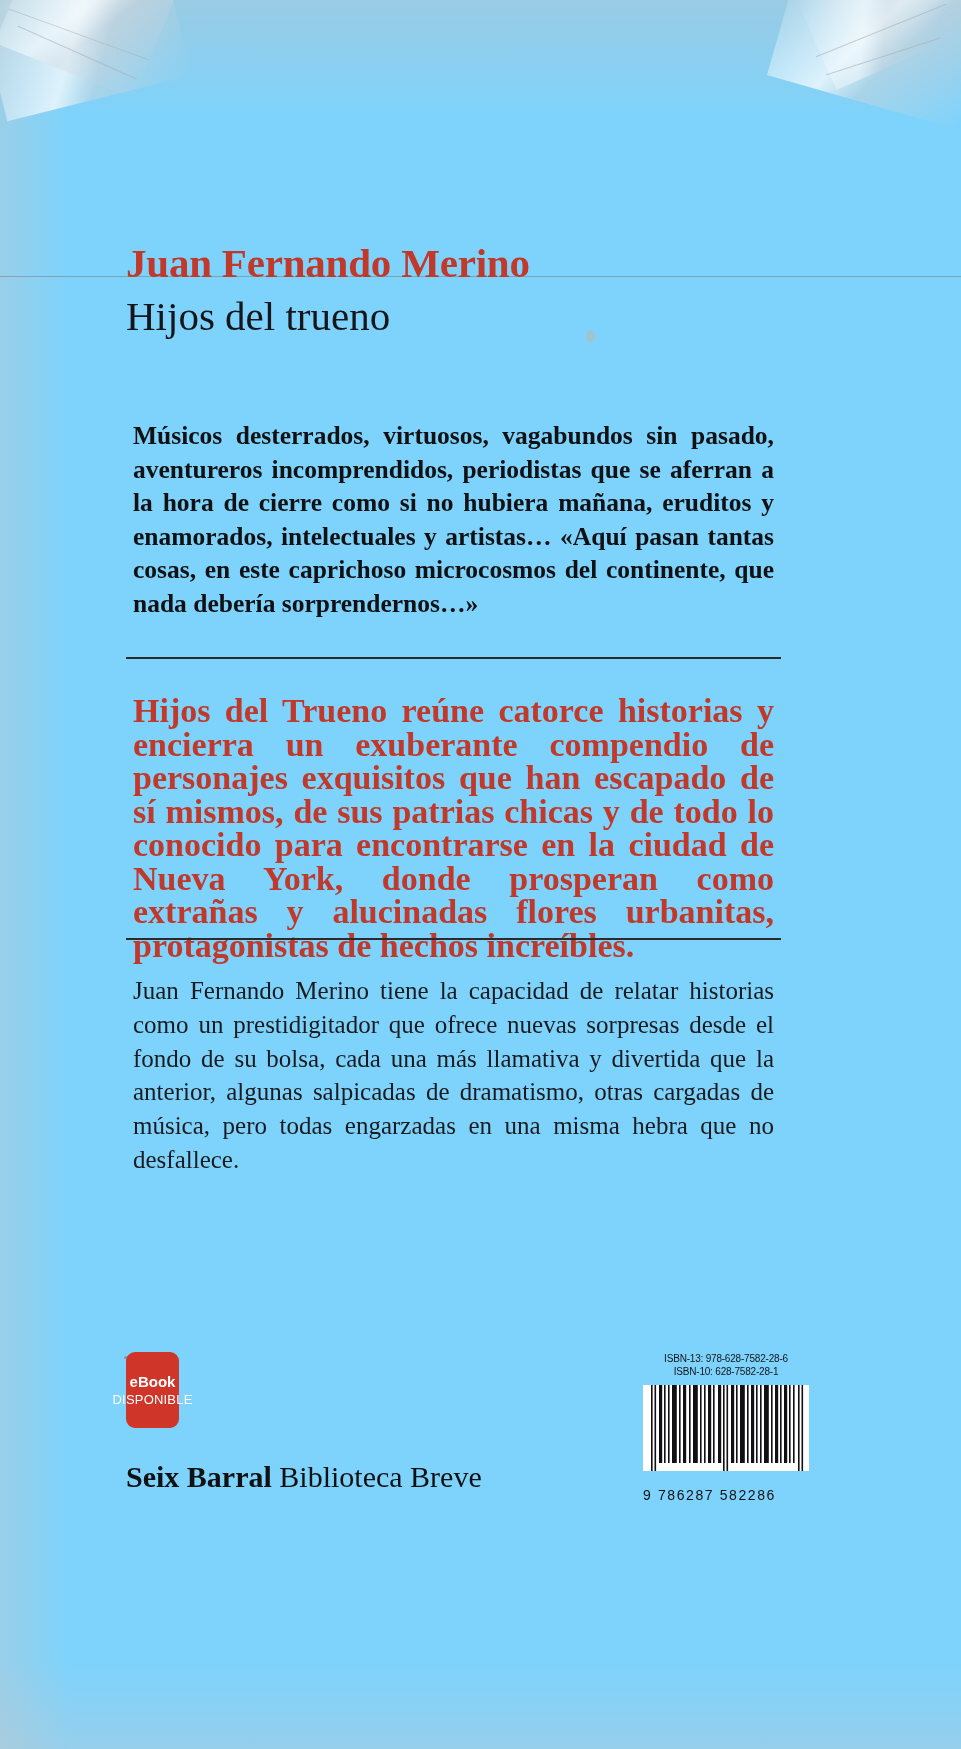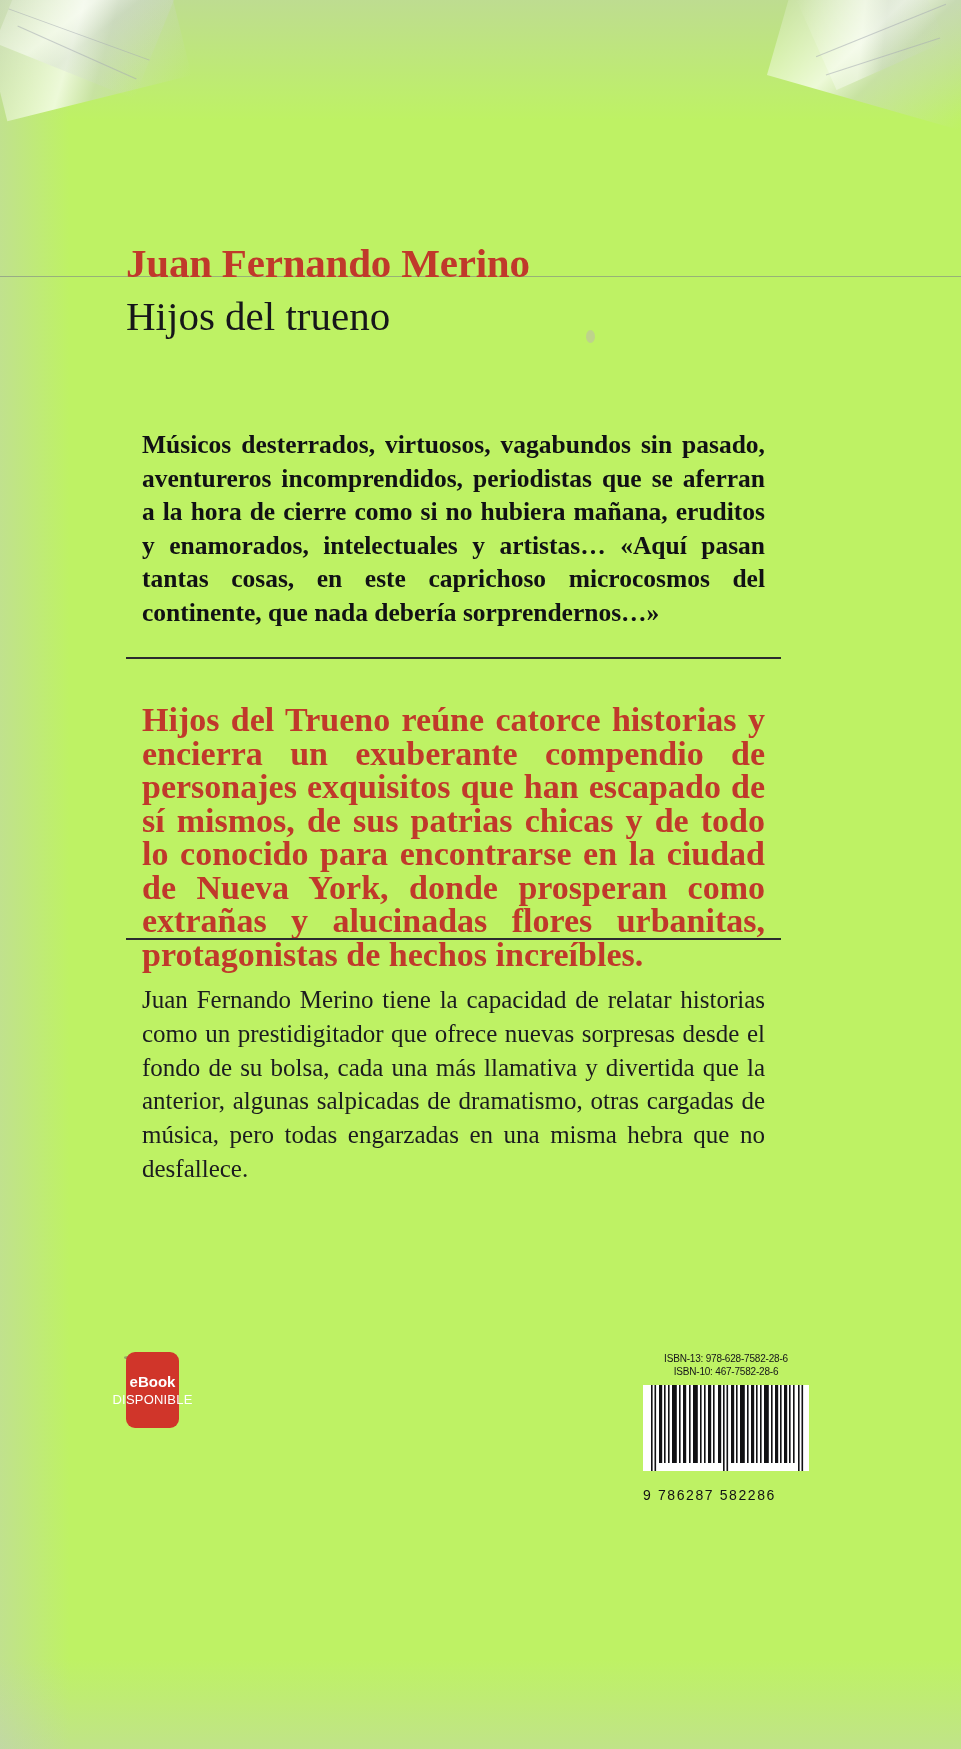--- a/index.html
+++ b/index.html
@@ -8,21 +8,21 @@
     background: #c9c9c9;
   }
   body {
     font-family: "Liberation Serif", serif;
   }
   .page {
     position: relative;
     width: 961px;
     height: 1749px;
     margin: 0 auto;
-    background: #bef264;
+    background: #7dd3fc;
     overflow: hidden;
   }
 
   
   .wrap-sheen {
     position: absolute;
     pointer-events: none;
     background: linear-gradient(120deg, rgba(255,255,255,0.0) 0%, rgba(255,255,255,0.85) 45%, rgba(210,214,218,0.55) 60%, rgba(255,255,255,0.0) 100%);
     opacity: 0.85;
   }
@@ -87,21 +87,21 @@
     top: 296px;
     left: 0;
     white-space: nowrap;
   }
 
   .para {
     position: absolute;
     left: 0;
     width: 655px;
   }
-  .para p { margin: 16px; }
+  .para p { margin: 7px; }
 
   .para-quote {
     top: 412px;
     font-weight: bold;
     color: #111114;
     font-size: 25.5px;
     line-height: 33.5px;
     text-align: justify;
   }
   .para-blurb {
@@ -246,24 +246,28 @@
       <p>Juan Fernando Merino tiene la capacidad de relatar historias como un prestidigitador que ofrece nuevas sorpresas desde el fondo de su bolsa, cada una más llamativa y divertida que la anterior, algunas salpicadas de dramatismo, otras cargadas de música, pero todas engarzadas en una misma hebra que no desfallece.</p>
     </div>
 
   </div>
 
   <div class="ebook-badge">
     <div class="eb-main">eBook</div>
     <div class="eb-sub">DISPONIBLE</div>
   </div>
 
+  <div class="publisher">
+    <span class="pub-strong">Seix Barral</span>
+    <span class="pub-light">Biblioteca Breve</span>
+  </div>
 
   <div class="barcode-block">
     <div class="isbn-lines">ISBN-13: 978-628-7582-28-6</div>
-    <div class="isbn-lines">ISBN-10: 467-7582-28-6</div>
+    <div class="isbn-lines">ISBN-10: 628-7582-28-1</div>
     <svg class="barcode-bars" viewBox="0 0 166 86" preserveAspectRatio="none">
       <rect x="0" y="0" width="166" height="86" fill="#ffffff"></rect>
       <g fill="#111114">
         <rect x="8" y="0" width="1.6" height="86"></rect>
         <rect x="11.5" y="0" width="1.6" height="86"></rect>
         <rect x="16" y="0" width="3.2" height="78"></rect>
         <rect x="21" y="0" width="1.6" height="78"></rect>
         <rect x="25" y="0" width="1.6" height="78"></rect>
         <rect x="29" y="0" width="4.8" height="78"></rect>
         <rect x="36" y="0" width="1.6" height="78"></rect>

